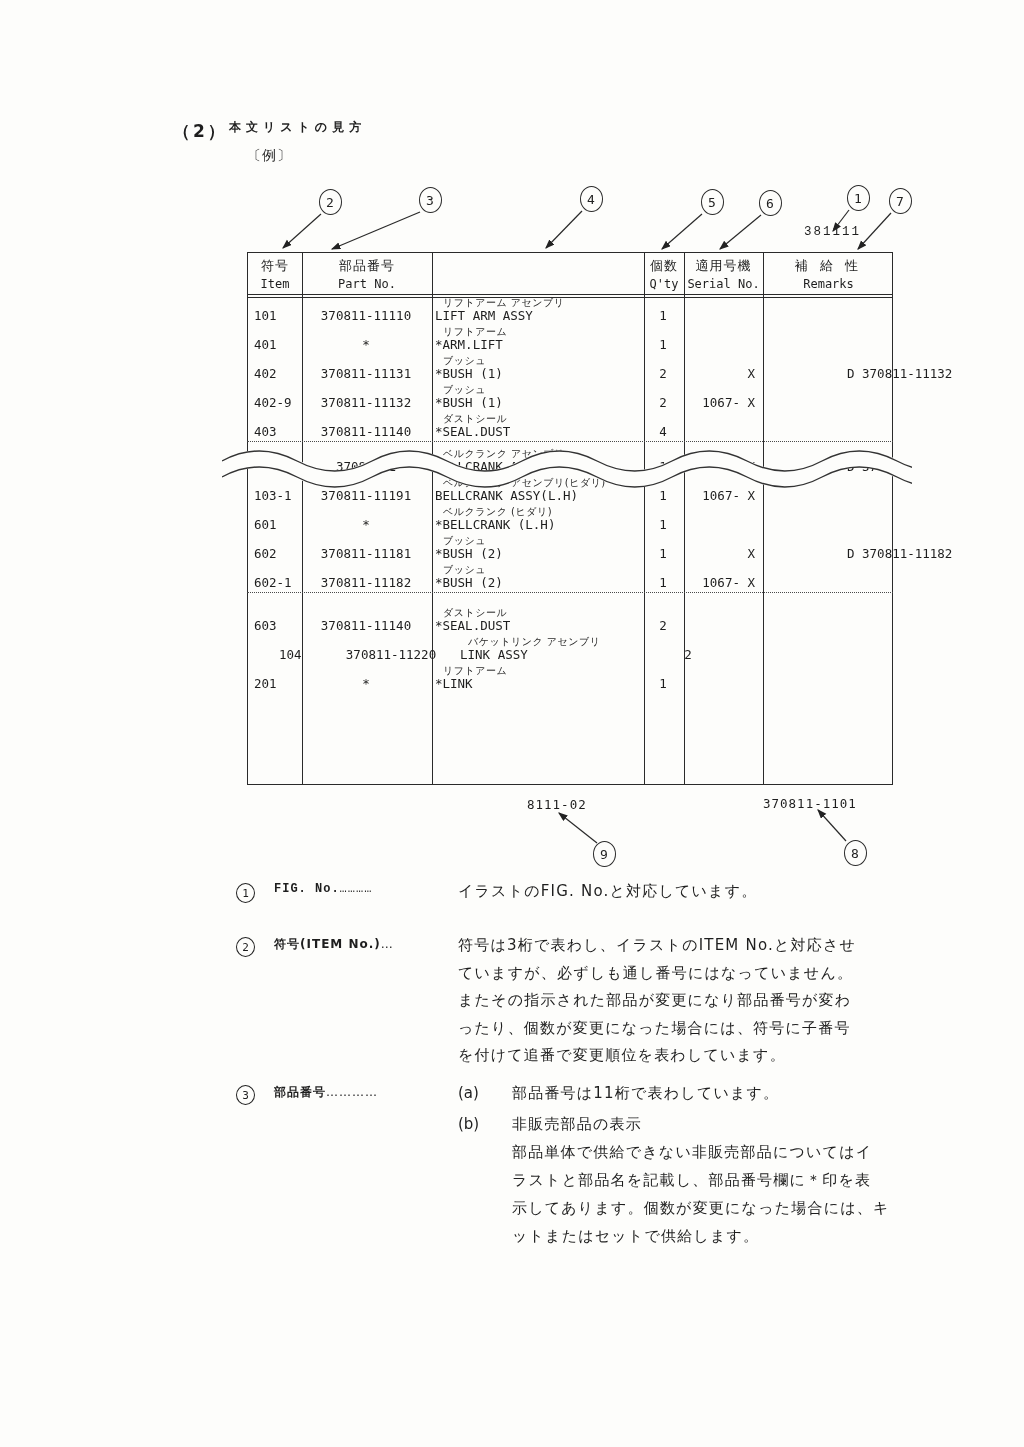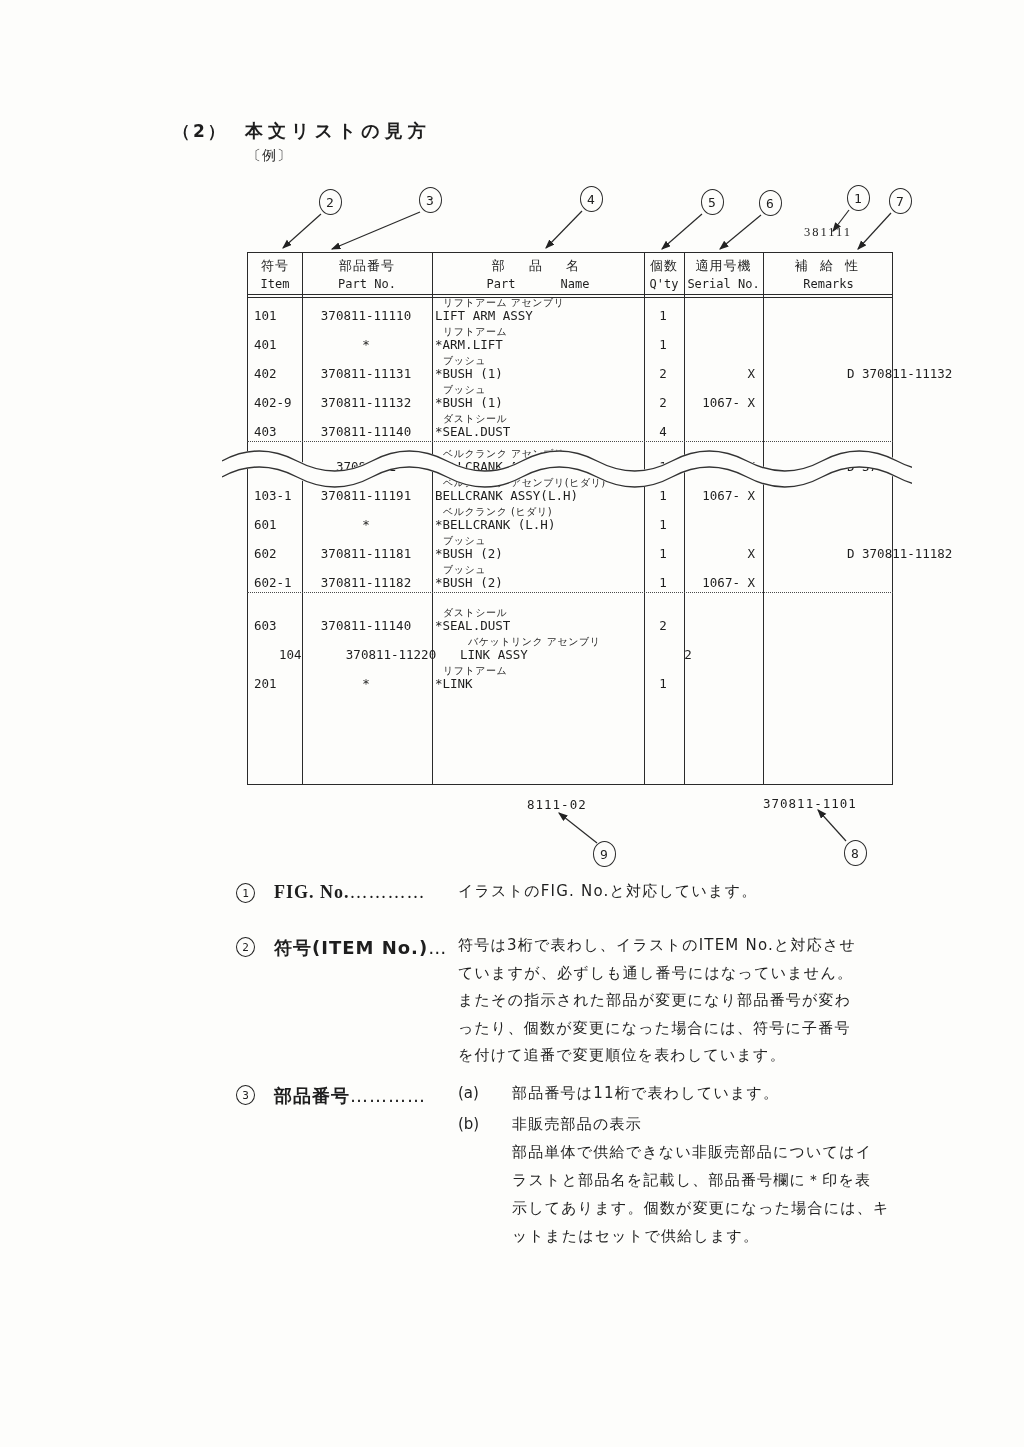--- a/index.html
+++ b/index.html
@@ -4,26 +4,26 @@
 <style>
   * { margin:0; padding:0; box-sizing:border-box; }
   html,body { width:1024px; height:1447px; }
   body {
     position:relative;
     background:#fdfdfb;
     color:#1e1e1e;
     font-family:"DejaVu Sans", sans-serif;
     overflow:hidden;
   }
-  .mono { font-family:Liberation Serif, serif; }
+  .mono { font-family:Liberation Mono, monospace; }
   .abs { position:absolute; }
 
   
   .sec-label { left:173px; top:120px; font-size:17px; font-weight:bold; letter-spacing:3px; }
-  .sec-title { left:245px; top:119px; font-size:18px; font-weight:bold; letter-spacing:5px; }
+  .sec-title { left:229px; top:119px; font-size:12px; font-weight:bold; letter-spacing:5px; }
   .ex-label  { left:247px; top:147px; font-size:14px; letter-spacing:1px; }
 
   
   .callout {
     width:23px; height:26px;
     border:1.6px solid #2b2b2b; border-radius:50%;
     display:flex; align-items:center; justify-content:center;
     font-family:"DejaVu Sans Mono", monospace;
     font-size:13px; color:#222; background:transparent;
   }
@@ -56,21 +56,21 @@
 
   .foot-label { font-family:"DejaVu Sans Mono", monospace; font-size:12.5px; letter-spacing:1px; }
 
   
   .note-circle {
     position:absolute; width:19px; height:20px;
     border:1.4px solid #222; border-radius:50%;
     display:flex; align-items:center; justify-content:center;
     font-size:11px; font-family:"DejaVu Sans Mono", monospace;
   }
-  .note-term { position:absolute; font-size:18px; font-weight:bold; letter-spacing:1px; white-space:pre; }
+  .note-term { position:absolute; font-size:12px; font-weight:bold; letter-spacing:1px; white-space:pre; }
   .note-line { position:absolute; font-size:15px; letter-spacing:1.2px; white-space:pre; }
   .note-sub-label { position:absolute; font-size:15px; white-space:pre; }
 
   svg.overlay { position:absolute; left:0; top:0; z-index:6; pointer-events:none; }
   #wave-svg { position:absolute; left:222px; top:441px; z-index:5; pointer-events:none; }
   #rows-layer { position:absolute; left:247px; top:0; width:646px; height:1447px; z-index:2; }
 </style>
 </head>
 <body>
 
@@ -100,24 +100,20 @@
   <div class="vline" style="left:515px"></div>
   <div class="hdr-dbl"></div>
 
   <div class="hdr-cell" style="left:0;width:54px">
     <div class="hdr-jp">符号</div>
     <div class="hdr-en">Item</div>
   </div>
   <div class="hdr-cell" style="left:54px;width:130px">
     <div class="hdr-jp">部品番号</div>
     <div class="hdr-en">Part No.</div>
-  </div>
-  <div class="hdr-cell" style="left:184px;width:212px">
-    <div class="hdr-jp wide">部 品 名</div>
-    <div class="hdr-en wide">Part Name</div>
   </div>
   <div class="hdr-cell" style="left:396px;width:40px">
     <div class="hdr-jp">個数</div>
     <div class="hdr-en">Q'ty</div>
   </div>
   <div class="hdr-cell" style="left:436px;width:79px">
     <div class="hdr-jp">適用号機</div>
     <div class="hdr-en">Serial No.</div>
   </div>
   <div class="hdr-cell" style="left:515px;width:131px">

